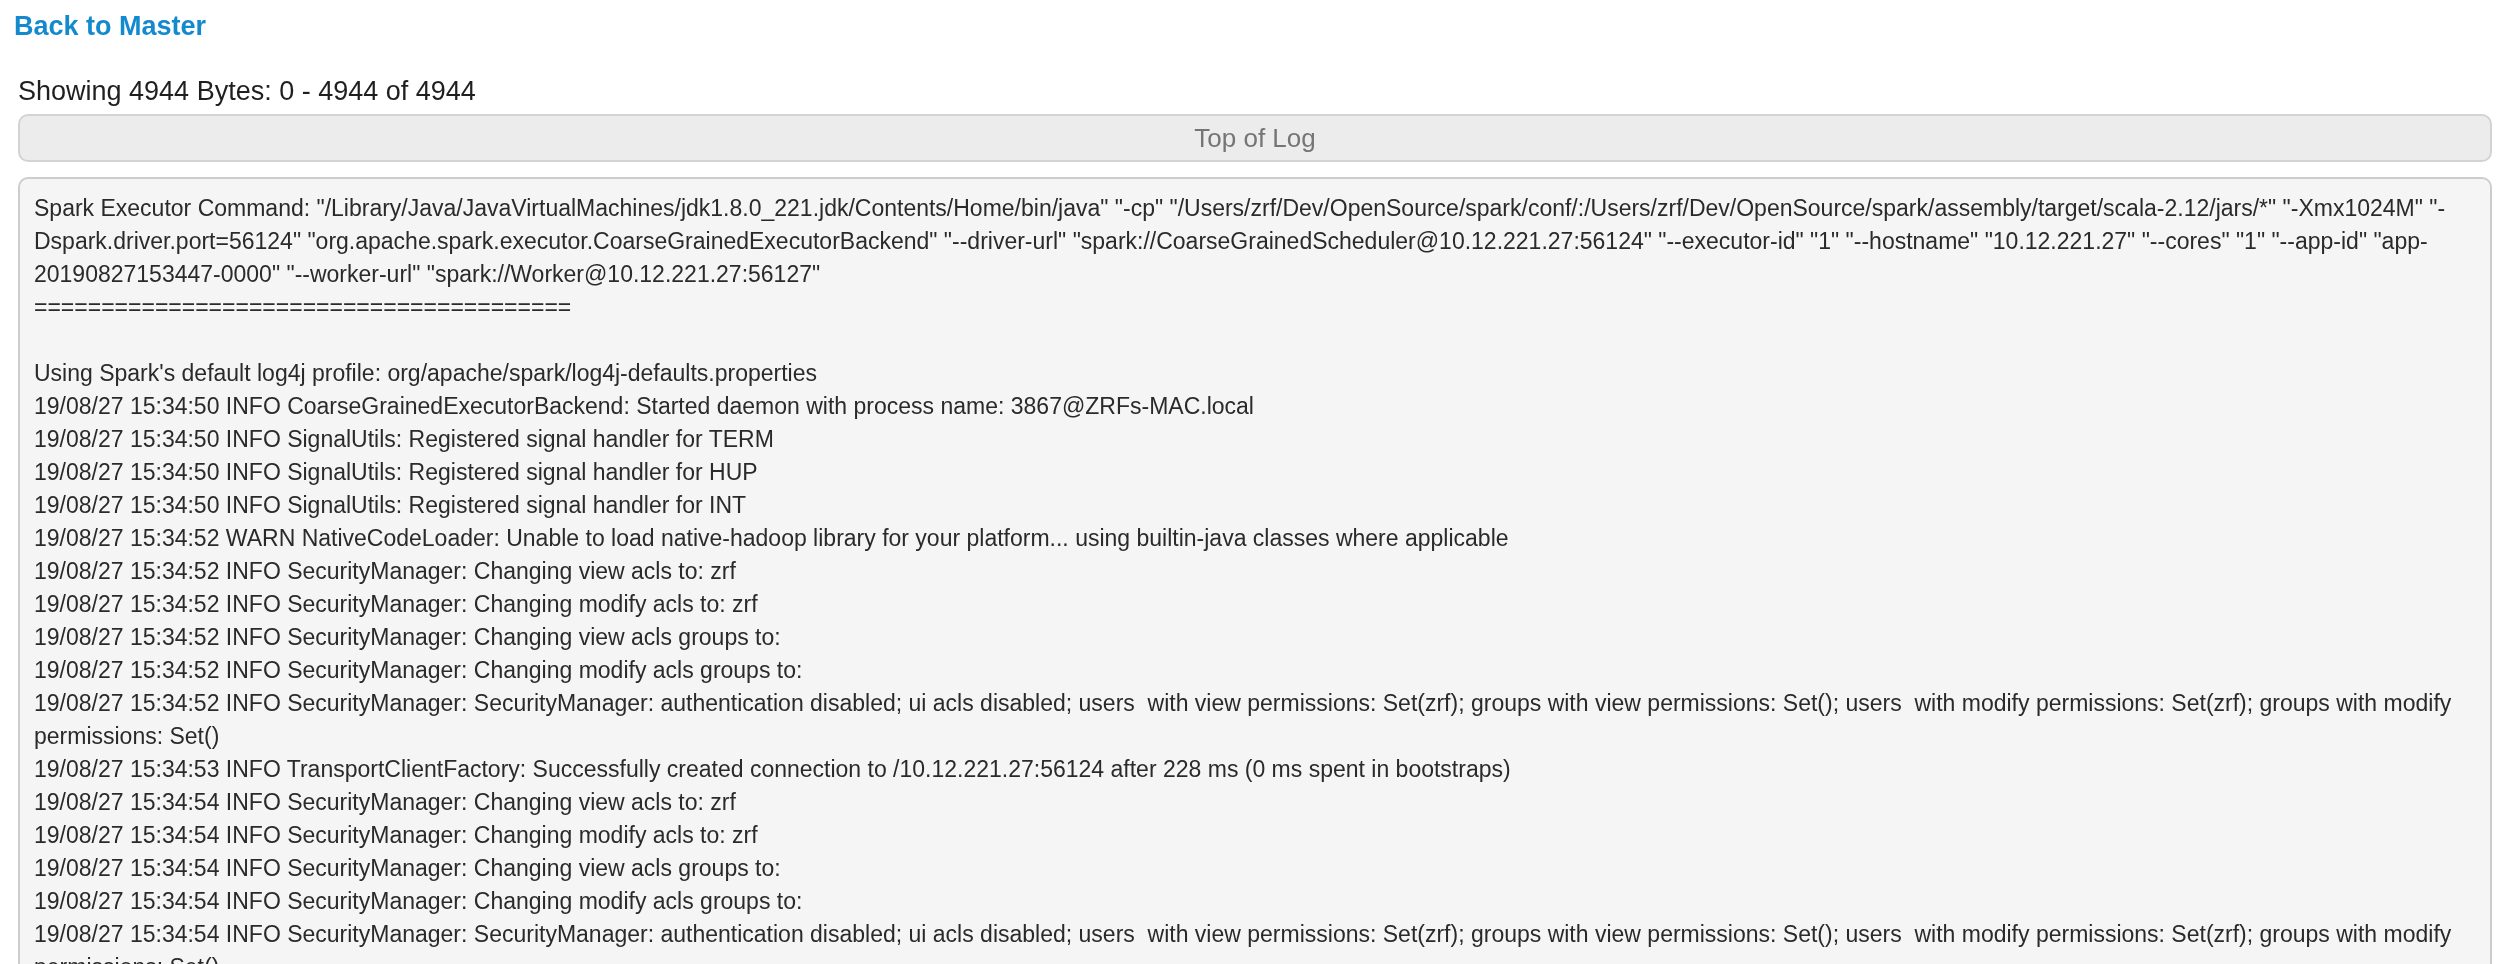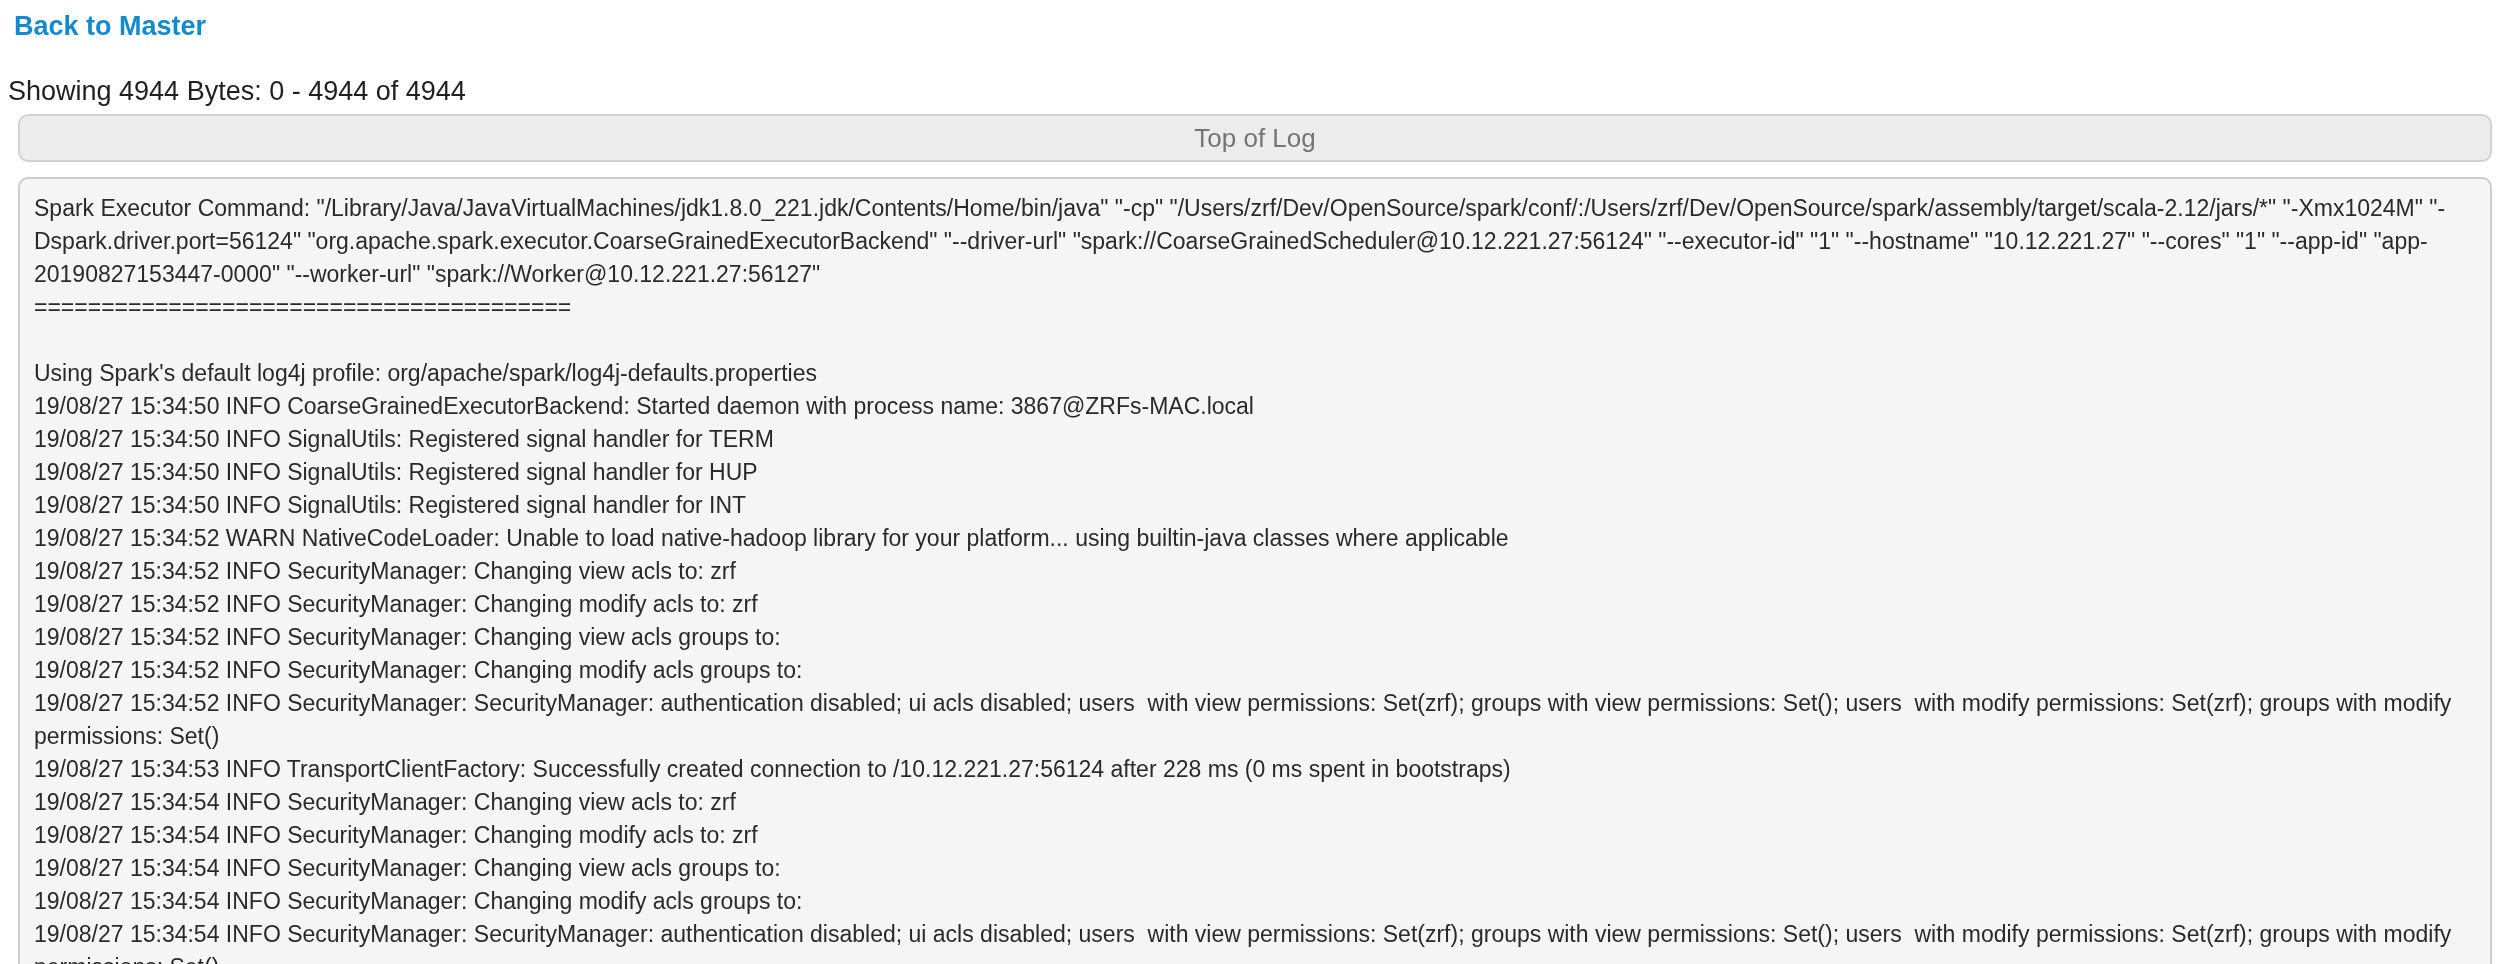--- a/index.html
+++ b/index.html
@@ -20,21 +20,21 @@
     display: inline-block;
     margin: 10px 0 0 14px;
     font-size: 27px;
     line-height: 32px;
     font-weight: 600;
     color: #1389ce;
     text-decoration: none;
     cursor: pointer;
   }
   .bytes-info {
-    margin: 33px 0 0 8px;
+    margin: 33px 0 0 18px;
     font-size: 27px;
     line-height: 32px;
     color: #1f1f1f;
   }
   .log-panel {
     margin: 7px 18px 0 18px;
   }
   .log-panel-header {
     box-sizing: border-box;
     height: 48px;

